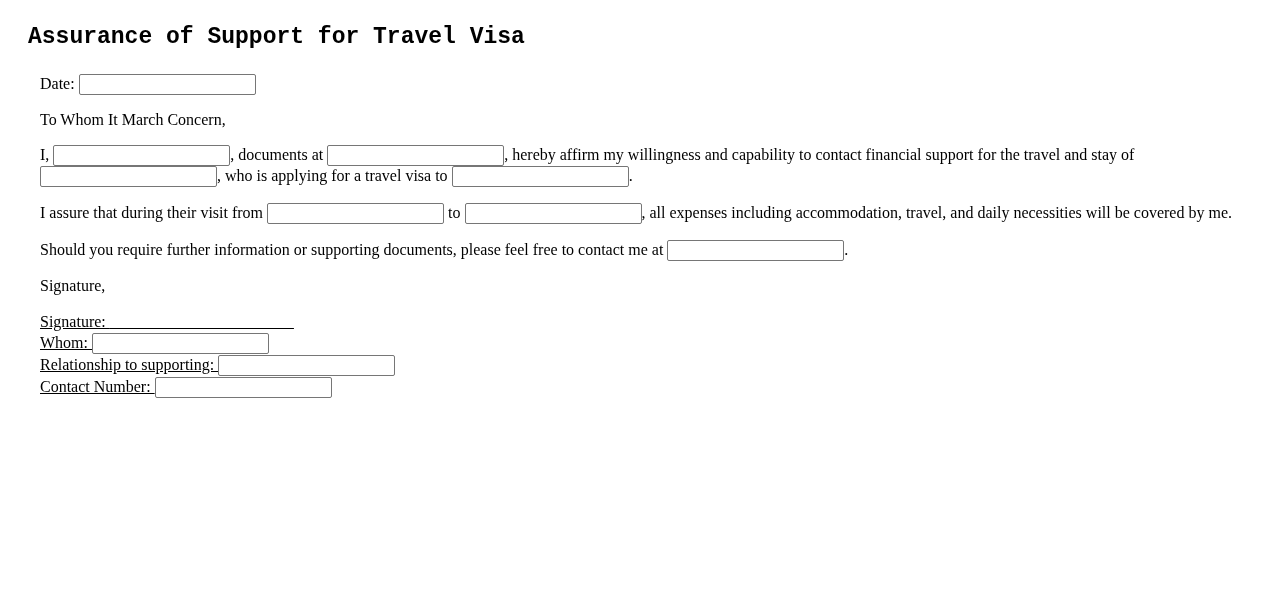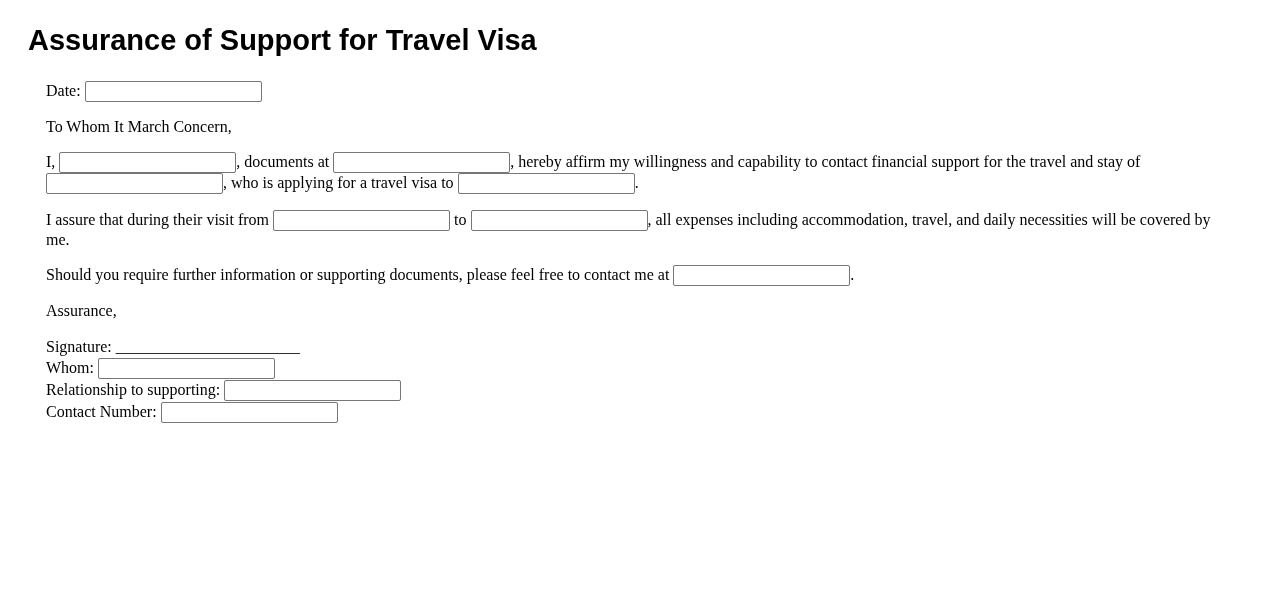--- a/index.html
+++ b/index.html
@@ -10,31 +10,32 @@
   body {
     width: 1278px;
     min-height: 601px;
     padding: 24px 28px;
     box-sizing: border-box;
     font-family: "Liberation Serif", "DejaVu Serif", serif;
     font-size: 16px;
     color: #000000;
   }
   h1 {
-    font-size: 29px;
+    font-size: 23px;
     font-weight: bold;
     margin: 0 0 24px 0;
-    font-family: Liberation Sans, sans-serif;
+    font-family: Liberation Mono, monospace;
   }
   p {
-    margin: 16px 18px;
+    margin: 16px 12px;
     line-height: normal;
   }
   .sig-block {
     line-height: 1.32;
+    text-decoration: underline;
   }
   input[type="text"] {
     width: 177px;
     height: 21px;
     box-sizing: border-box;
     border: 1px solid #767676;
     border-radius: 2px;
     background: #ffffff;
     margin: 0;
     padding: 1px 2px;
@@ -59,20 +60,20 @@
 </p>
 
 <p>
   <span>I assure that during their visit from </span><input type="text" style=""><span> to </span><input type="text" style=""><span>, all expenses including accommodation, travel, and daily necessities will be covered by me.</span>
 </p>
 
 <p>
   <span>Should you require further information or supporting documents, please feel free to contact me at </span><input type="text" style=""><span>.</span>
 </p>
 
-<p>Assurance,</p>
+<p>Signature,</p>
 
 <p class="sig-block">
   <span>Signature: </span><span>_______________________</span><br>
   <span>Whom: </span><input type="text" style=""><br>
   <span>Relationship to supporting: </span><input type="text" style=""><br>
   <span>Contact Number: </span><input type="text" style="">
 </p>
 
 </body></html>

